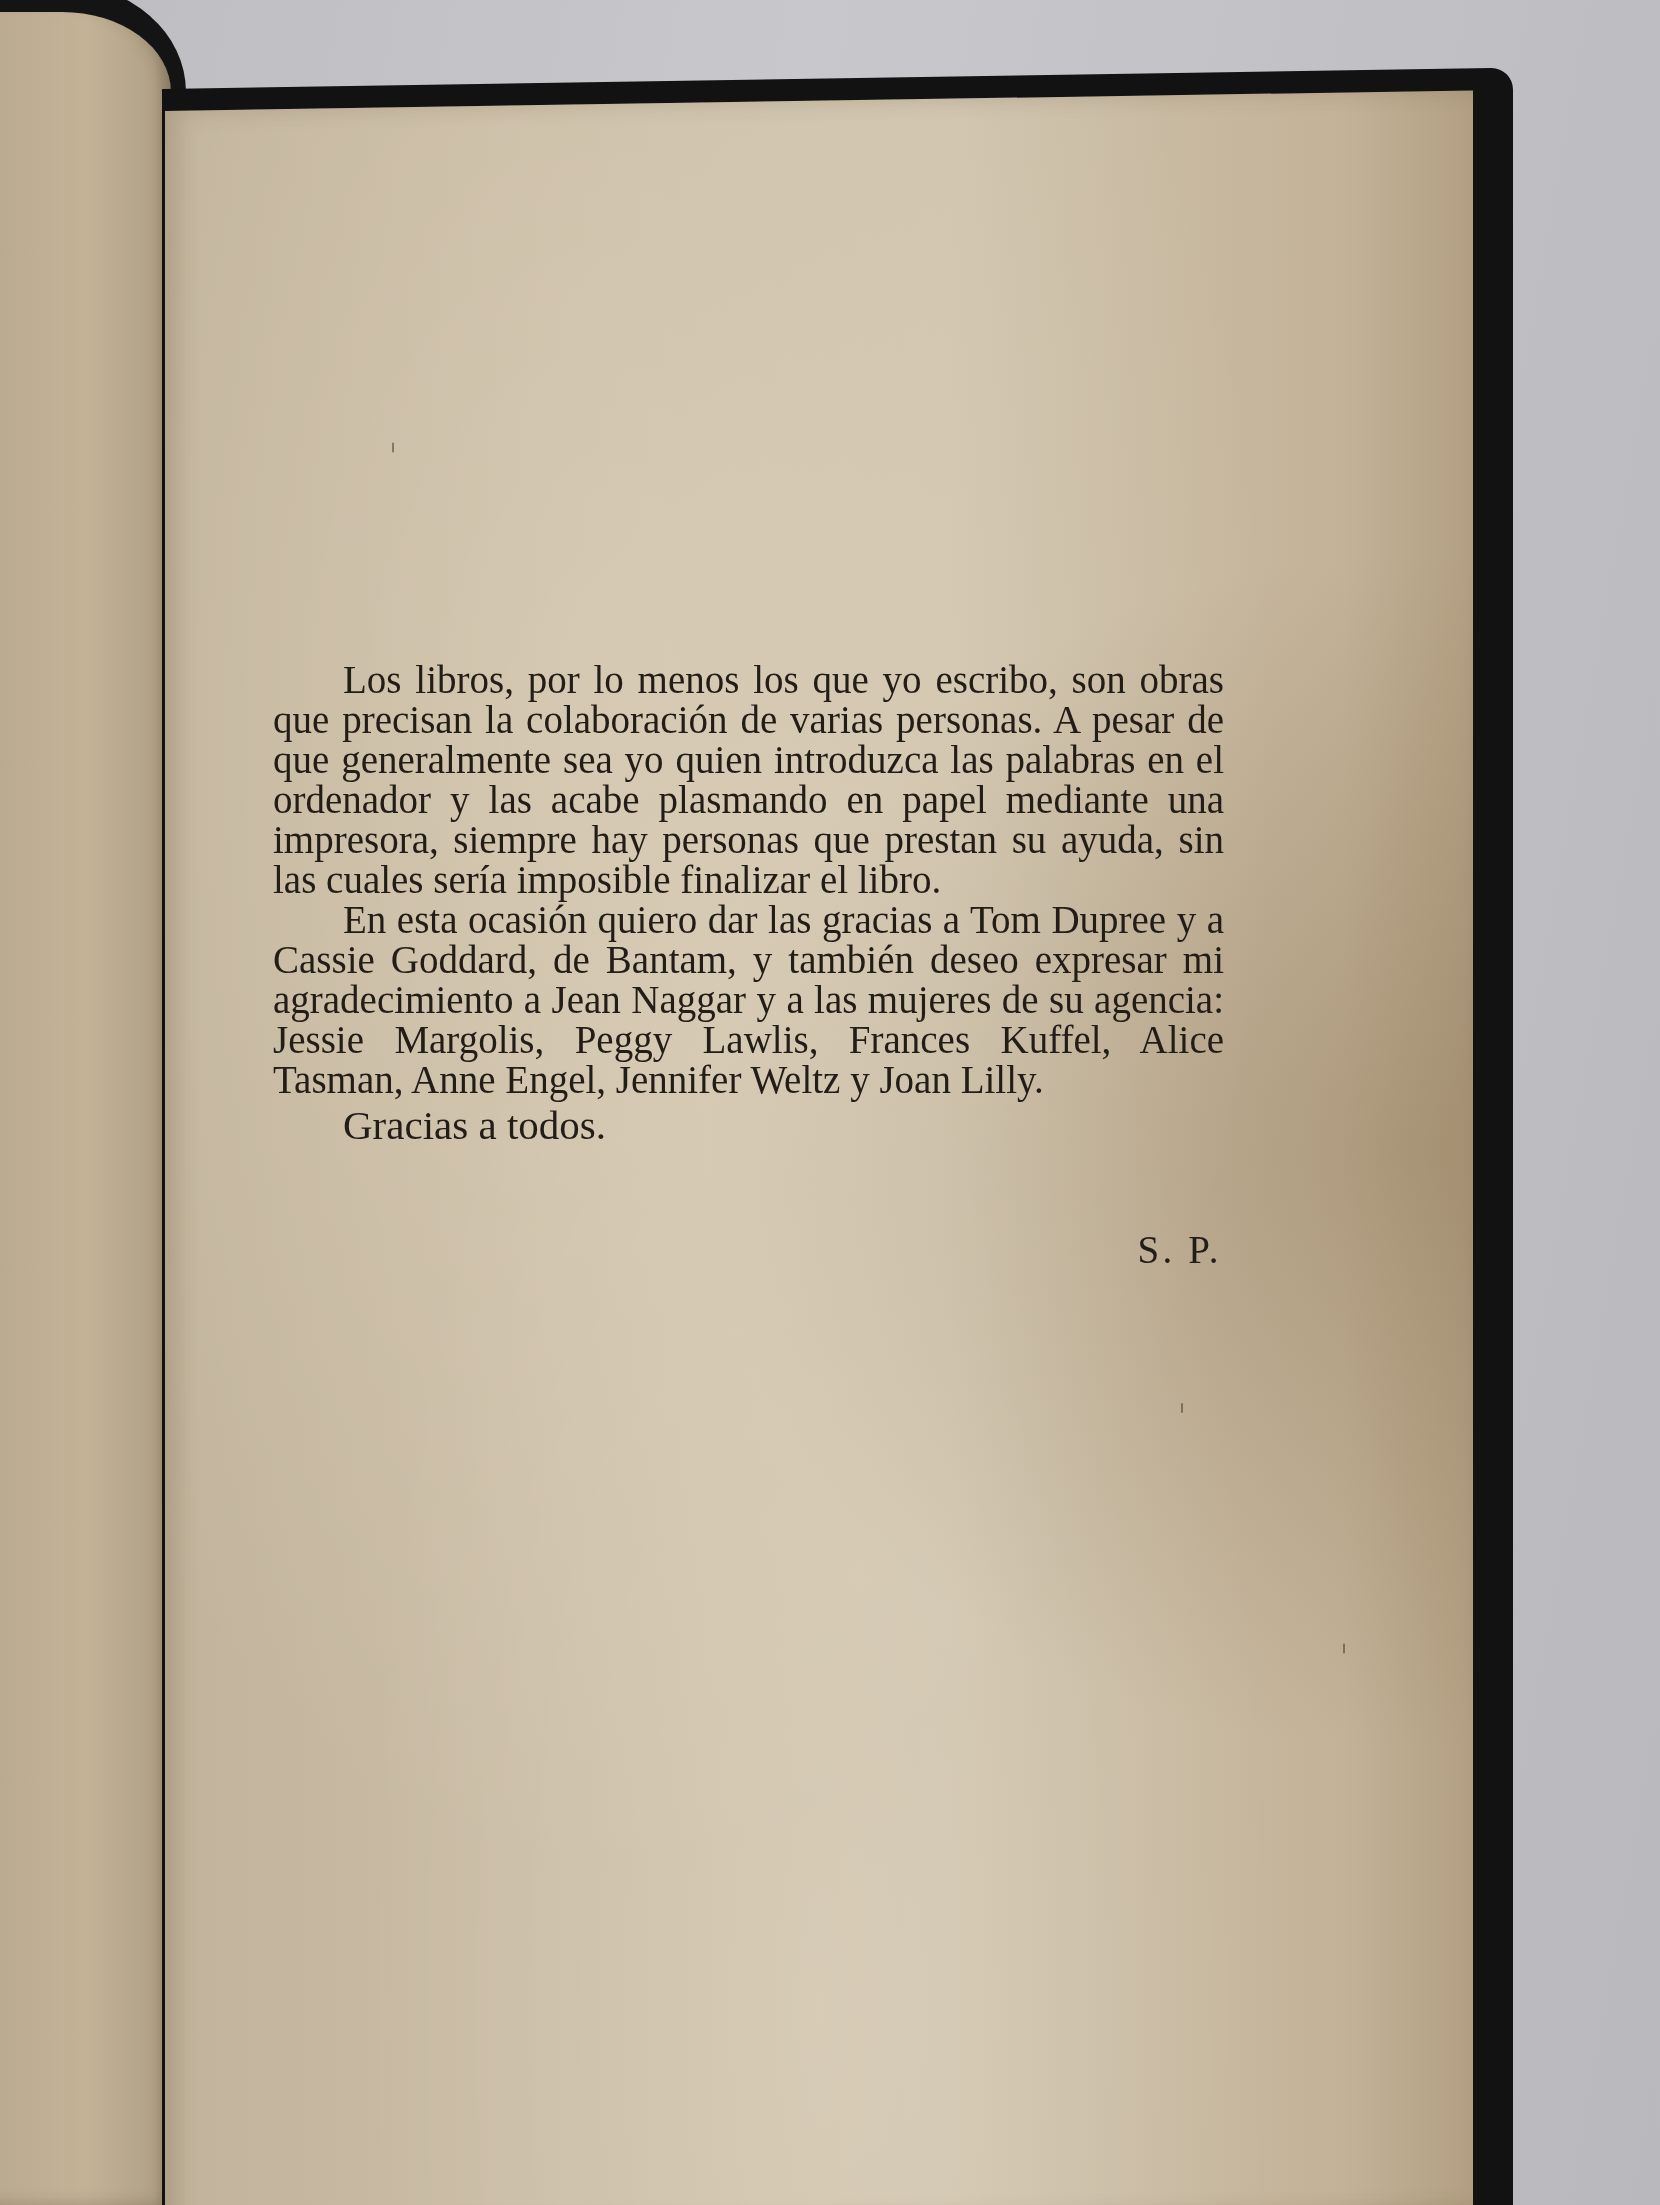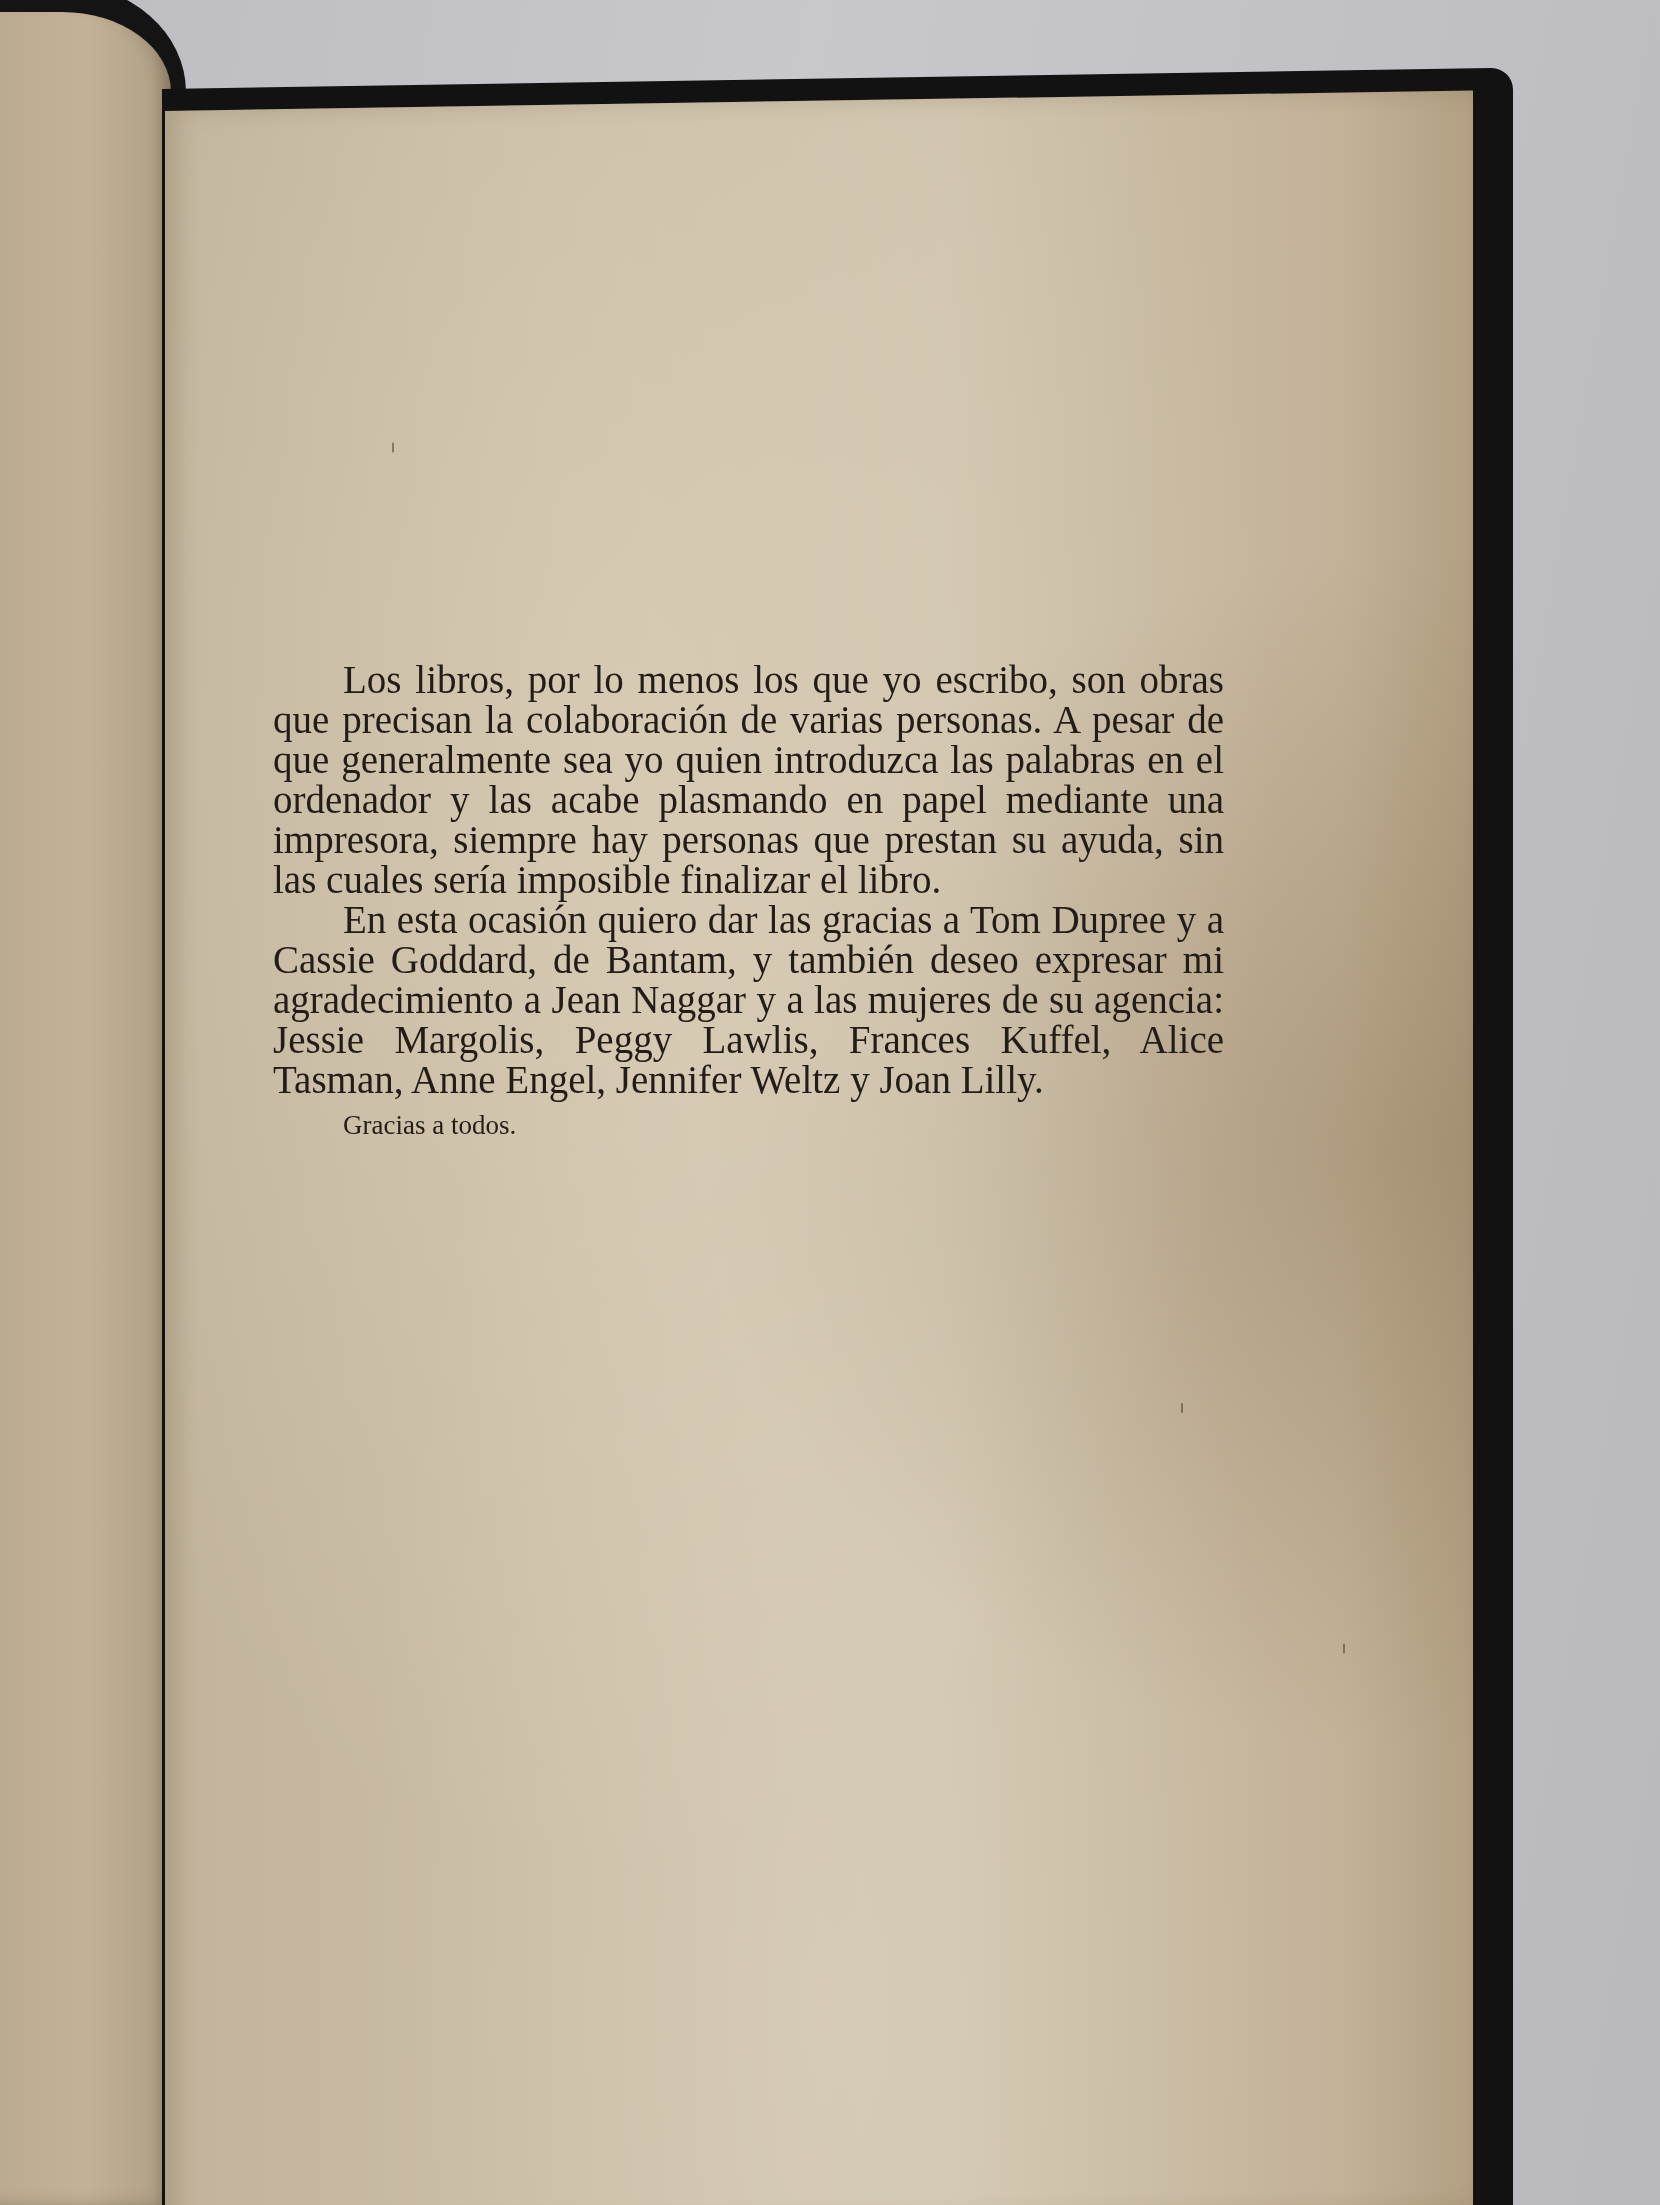--- a/index.html
+++ b/index.html
@@ -83,21 +83,21 @@
     }
     .paragraph {
       font-size: 39px;
       line-height: 40px;
       text-align: justify;
       margin: 0;
       text-indent: 70px;
       hyphens: manual;
     }
     .closing {
-      font-size: 27px;
+      font-size: 41px;
       line-height: 51px;
       margin: 0;
       text-indent: 70px;
     }
     .signature {
       font-size: 39px;
       text-align: right;
       margin-top: 76px;
       letter-spacing: 3.2px;
       padding-right: 2.2px;
@@ -122,15 +122,16 @@
   <span class="speck" style="left:227px; top:335px;"></span>
   <span class="speck" style="left:1016px; top:1308px;"></span>
   <span class="speck" style="left:1178px; top:1551px;"></span>
 
   <div class="page-content">
 
     <p class="paragraph">Los libros, por lo menos los que yo escribo, son obras que precisan la colaboración de varias personas. A pesar de que generalmente sea yo quien introduzca las palabras en el ordenador y las acabe plasmando en papel mediante una impresora, siempre hay personas que prestan su ayuda, sin las cuales sería imposible finalizar el libro.</p>
     <p class="paragraph">En esta ocasión quiero dar las gracias a Tom Dupree y a Cassie Goddard, de Bantam, y también deseo expresar mi agradecimiento a Jean Naggar y a las mujeres de su agencia: Jessie Margolis, Peggy Lawlis, Frances Kuffel, Alice Tasman, Anne Engel, Jennifer Weltz y Joan Lilly.</p>
     <p class="closing">Gracias a todos.</p>
 
+    <div class="signature">S. P.</div>
   </div>
 </div>
 
 
 </body></html>

